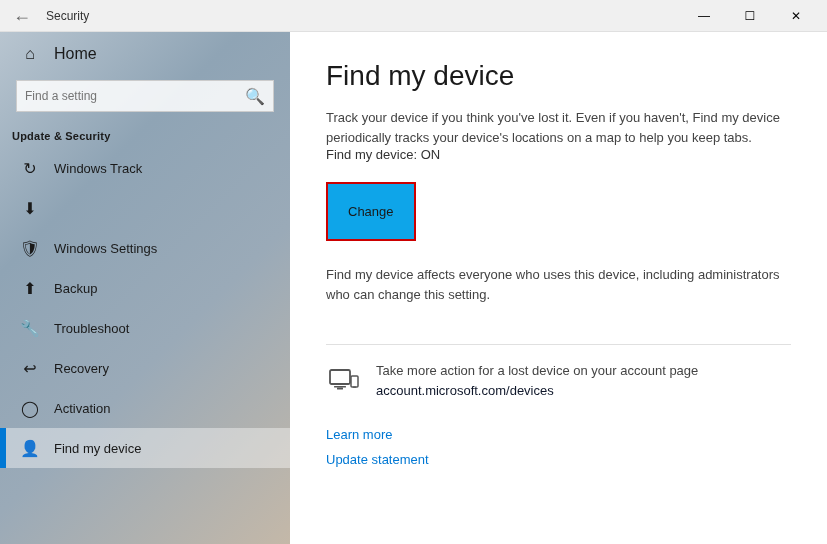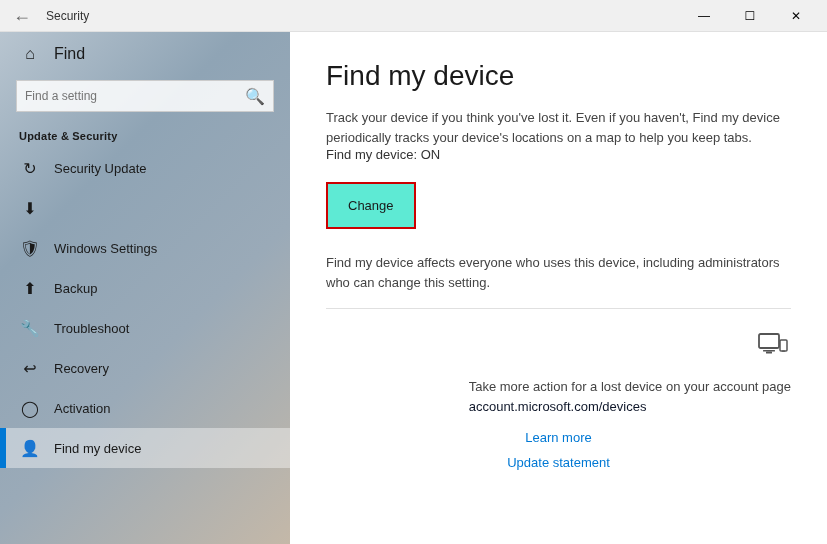--- a/index.html
+++ b/index.html
@@ -91,21 +91,21 @@
     }
     .search-input {
       border: none;
       background: transparent;
       flex: 1;
       outline: none;
       font-size: 12px;
       color: #666;
     }
     .section-header {
-      padding: 10px 20px 6px 19px;
+      padding: 10px 20px 6px 12px;
       font-size: 11px;
       font-weight: 700;
       color: #1a1a1a;
       letter-spacing: 0.02em;
     }
     .nav-item {
       display: flex;
       align-items: center;
       gap: 14px;
       padding: 10px 20px;
@@ -154,43 +154,42 @@
       color: #444;
       line-height: 1.5;
       max-width: 480px;
     }
     .status-line {
       font-size: 13px;
       color: #333;
       margin-bottom: 20px;
     }
     .change-btn {
-      padding: 14px 20px;
-      font-size: 13px;
-      background: #5eead4;
+      padding: 20px 20px;
+      font-size: 13px;
+      background: #0ea5e9;
       border: 2px solid #cc0000;
       cursor: pointer;
       color: #1a1a1a;
       margin-bottom: 24px;
       outline: none;
     }
     .affects-text {
       font-size: 13px;
       color: #444;
       line-height: 1.5;
       max-width: 480px;
-      margin-bottom: 16px;
+      margin-bottom: 40px;
     }
     .action-section {
       display: flex;
-      align-items: flex-end;
+      align-items: flex-start;
       gap: 14px;
-      margin-bottom: 16px;
+      margin-bottom: 28px;
       max-width: 500px;
-      flex-direction: column;
     }
     .action-icon {
       width: 36px;
       height: 36px;
       display: flex;
       align-items: center;
       justify-content: center;
       flex-shrink: 0;
       font-size: 22px;
       color: #555;
@@ -210,21 +209,20 @@
     }
     .link-section {
       margin-top: 10px;
     }
     .learn-link {
       display: block;
       color: #0078d4;
       text-decoration: none;
       font-size: 13px;
       margin-bottom: 10px;
-      text-align: center;
     }
     .divider {
       height: 1px;
       background: #e0e0e0;
       margin: 6px 0 16px 0;
       max-width: 480px;
     }
   </style>
 </head>
 <body>
@@ -239,33 +237,33 @@
     <button class="title-bar-btn">☐</button>
     <button class="title-bar-btn close">✕</button>
   </div>
 </div>
 
 <div class="app-body">
 
   <div class="sidebar">
     <div class="sidebar-home">
       <span class="nav-icon">⌂</span>
-      <span>Find</span>
+      <span>Home</span>
     </div>
 
     <div class="search-box">
       <input class="search-input" type="text" placeholder="Find a setting" style="">
       <span>🔍</span>
     </div>
 
     <div class="section-header">Update &amp; Security</div>
 
     <div class="nav-item">
       <span class="nav-icon">↻</span>
-      <span>Security Update</span>
+      <span>Windows Track</span>
     </div>
     <div class="nav-item">
       <span class="nav-icon">⬇</span>
     </div>
     <div class="nav-item">
       <span class="nav-icon">🛡</span>
       <span>Windows Settings</span>
     </div>
     <div class="nav-item">
       <span class="nav-icon">⬆</span>

